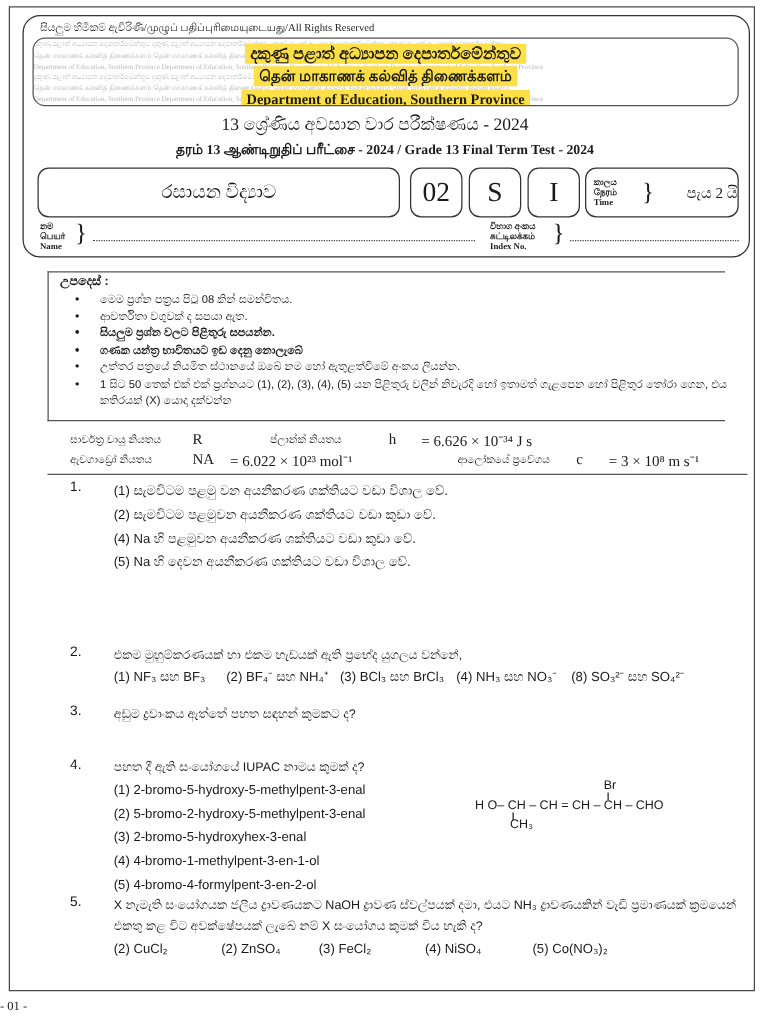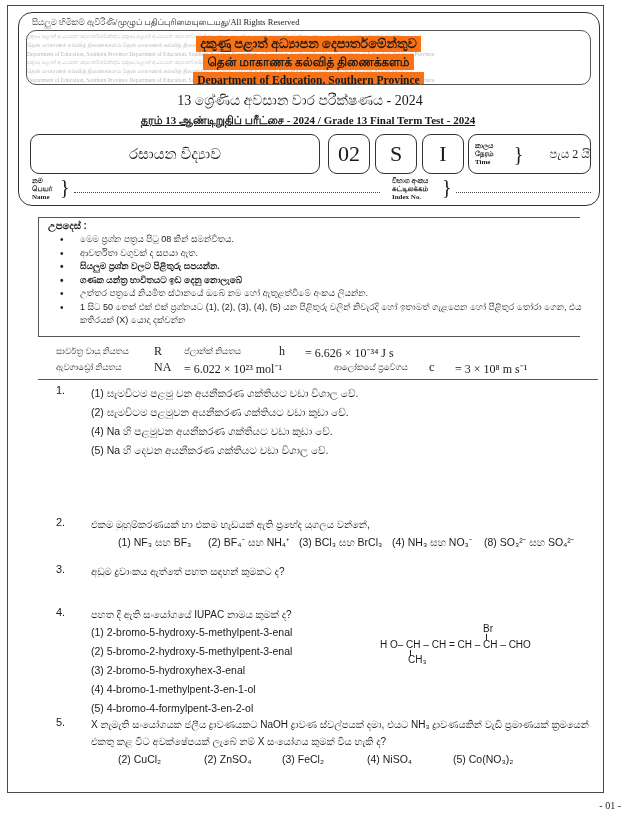--- a/index.html
+++ b/index.html
@@ -7,27 +7,27 @@
          font-family: "Liberation Serif", serif; color: #1a1a1a; }
   .abs { position: absolute; }
   .page-border { left: 7px; top: 5px; width: 597px; height: 788px; border: 1.5px solid #4a4a4a; box-sizing: border-box; }
 
   
   .header-box { left: 18px; top: 12px; width: 582px; height: 194px; border: 1.5px solid #333; border-radius: 14px; box-sizing: border-box; }
   .rights { left: 32px; top: 17px; font-size: 8.5px; color: #222; white-space: nowrap; }
   .dept-box { left: 26px; top: 30px; width: 565px; height: 55px; border: 1px solid #555; border-radius: 10px; box-sizing: border-box; overflow: hidden; }
   .watermark { position: absolute; left: 0; top: 1px; width: 100%; font-size: 5.6px; line-height: 8.8px; color: #b9b9b9; white-space: nowrap; font-family: "Liberation Serif", serif; }
   .dept-titles { position: absolute; left: 0; right: 0; top: 3px; text-align: center; }
-  .dept-line { display: inline-block; background: #f97316; padding: 0 4px; font-weight: bold; line-height: 16px; }
+  .dept-line { display: inline-block; background: #fde047; padding: 0 4px; font-weight: bold; line-height: 16px; }
   .dept-si { font-size: 13px; }
   .dept-ta { font-size: 12px; }
   .dept-en { font-size: 11.5px; }
 
   .exam-title { left: 18px; width: 564px; top: 93px; text-align: center; font-size: 14px; }
-  .exam-sub { left: 18px; width: 580px; top: 114px; text-align: center; font-size: 11px; font-weight: bold; text-decoration: underline; }
+  .exam-sub { left: 18px; width: 580px; top: 114px; text-align: center; font-size: 11px; font-weight: bold; }
 
   .rbox { border: 1.3px solid #333; border-radius: 9px; box-sizing: border-box; display: flex; align-items: center; justify-content: center; }
   .subject-box { left: 30px; top: 134px; width: 290px; height: 40px; font-size: 15px; }
   .code-box { left: 328px; top: 134px; width: 42px; height: 40px; font-size: 22px; }
   .stream-box { left: 375px; top: 134px; width: 42px; height: 40px; font-size: 22px; }
   .part-box { left: 422px; top: 134px; width: 42px; height: 40px; font-size: 22px; }
   .time-box { left: 468px; top: 134px; width: 123px; height: 40px; justify-content: space-between; padding-left: 6px; }
   .time-labels { font-size: 7px; line-height: 8px; font-weight: bold; }
   .brace { font-size: 20px; margin: 0 4px; font-weight: normal; }
   .time-val { font-size: 12px; margin-left: 6px; }
@@ -47,34 +47,34 @@
   .instr-list li::before { content: "\2022"; position: absolute; left: 0; top: 0; font-size: 10px; }
   .instr-list li.bold { font-weight: bold; }
 
   
   .const-box { left: 38px; top: 340px; width: 560px; height: 40px; border-bottom: 1.5px solid #555; box-sizing: border-box; }
   .const-row { position: absolute; left: 56px; font-size: 12px; white-space: nowrap; display: flex; }
   .const-row span { display: inline-block; }
   .const-name { font-family: "Liberation Sans", sans-serif; font-size: 8.5px; width: 98px; padding-top: 2px; }
   .const-sym { width: 30px; }
   .const-val { width: 150px; }
-  .const-name2 { font-family: "Liberation Sans", sans-serif; font-size: 8.5px; width: 95px; padding-top: 2px; }
+  .const-name2 { font-family: "Liberation Sans", sans-serif; font-size: 8.5px; width: 95px; padding-top: 2px; margin-left: 32px; }
   .const-sym2 { width: 26px; }
 
   
   .q { position: absolute; left: 56px; width: 540px; font-family: "Liberation Sans", sans-serif; font-size: 10px; }
   .q-num { position: absolute; left: 0; top: 0; font-size: 11px; }
   .q-body { margin-left: 35px; line-height: 17px; }
   .q-opt { font-size: 10.5px; line-height: 19px; }
-  .q-opt-inline { display: flex; font-size: 10.5px; line-height: 18px; margin-left: 27px; }
+  .q-opt-inline { display: flex; font-size: 10.5px; line-height: 18px; }
   .q-opt-inline span { display: inline-block; }
 
   .struct { position: absolute; left: 380px; top: 623px; width: 170px; height: 45px; font-family: "Liberation Sans", sans-serif; font-size: 10px; }
 
-  .page-no { left: 0; width: 621px; top: 800px; text-align: right; font-size: 10px; }
+  .page-no { left: 0; width: 621px; top: 800px; text-align: left; font-size: 10px; }
 </style>
 </head>
 <body>
 
 <div class="abs page-border"></div>
 
 <div class="abs header-box"></div>
 <div class="abs rights">සියලුම හිමිකම් ඇවිරිණි/முழுப் பதிப்புரிமையுடையது/All Rights Reserved</div>
 
 <div class="abs dept-box">

